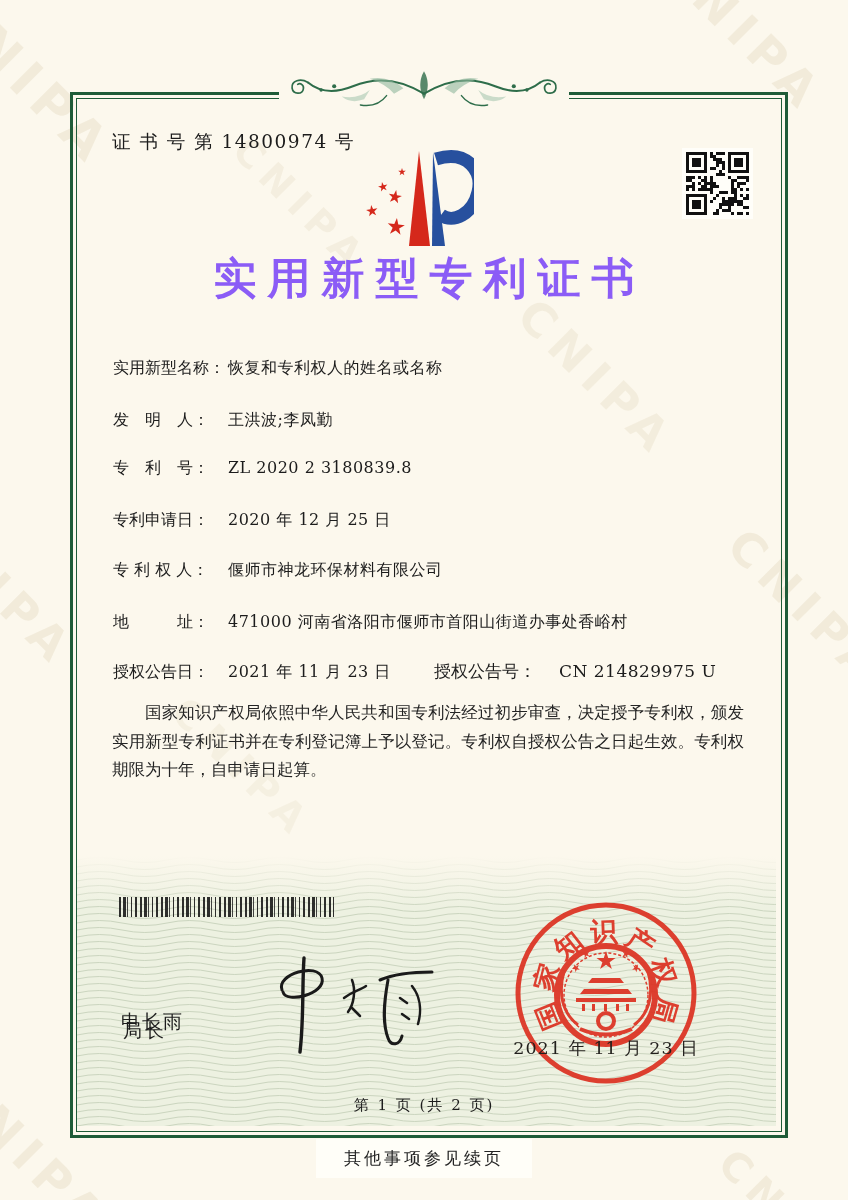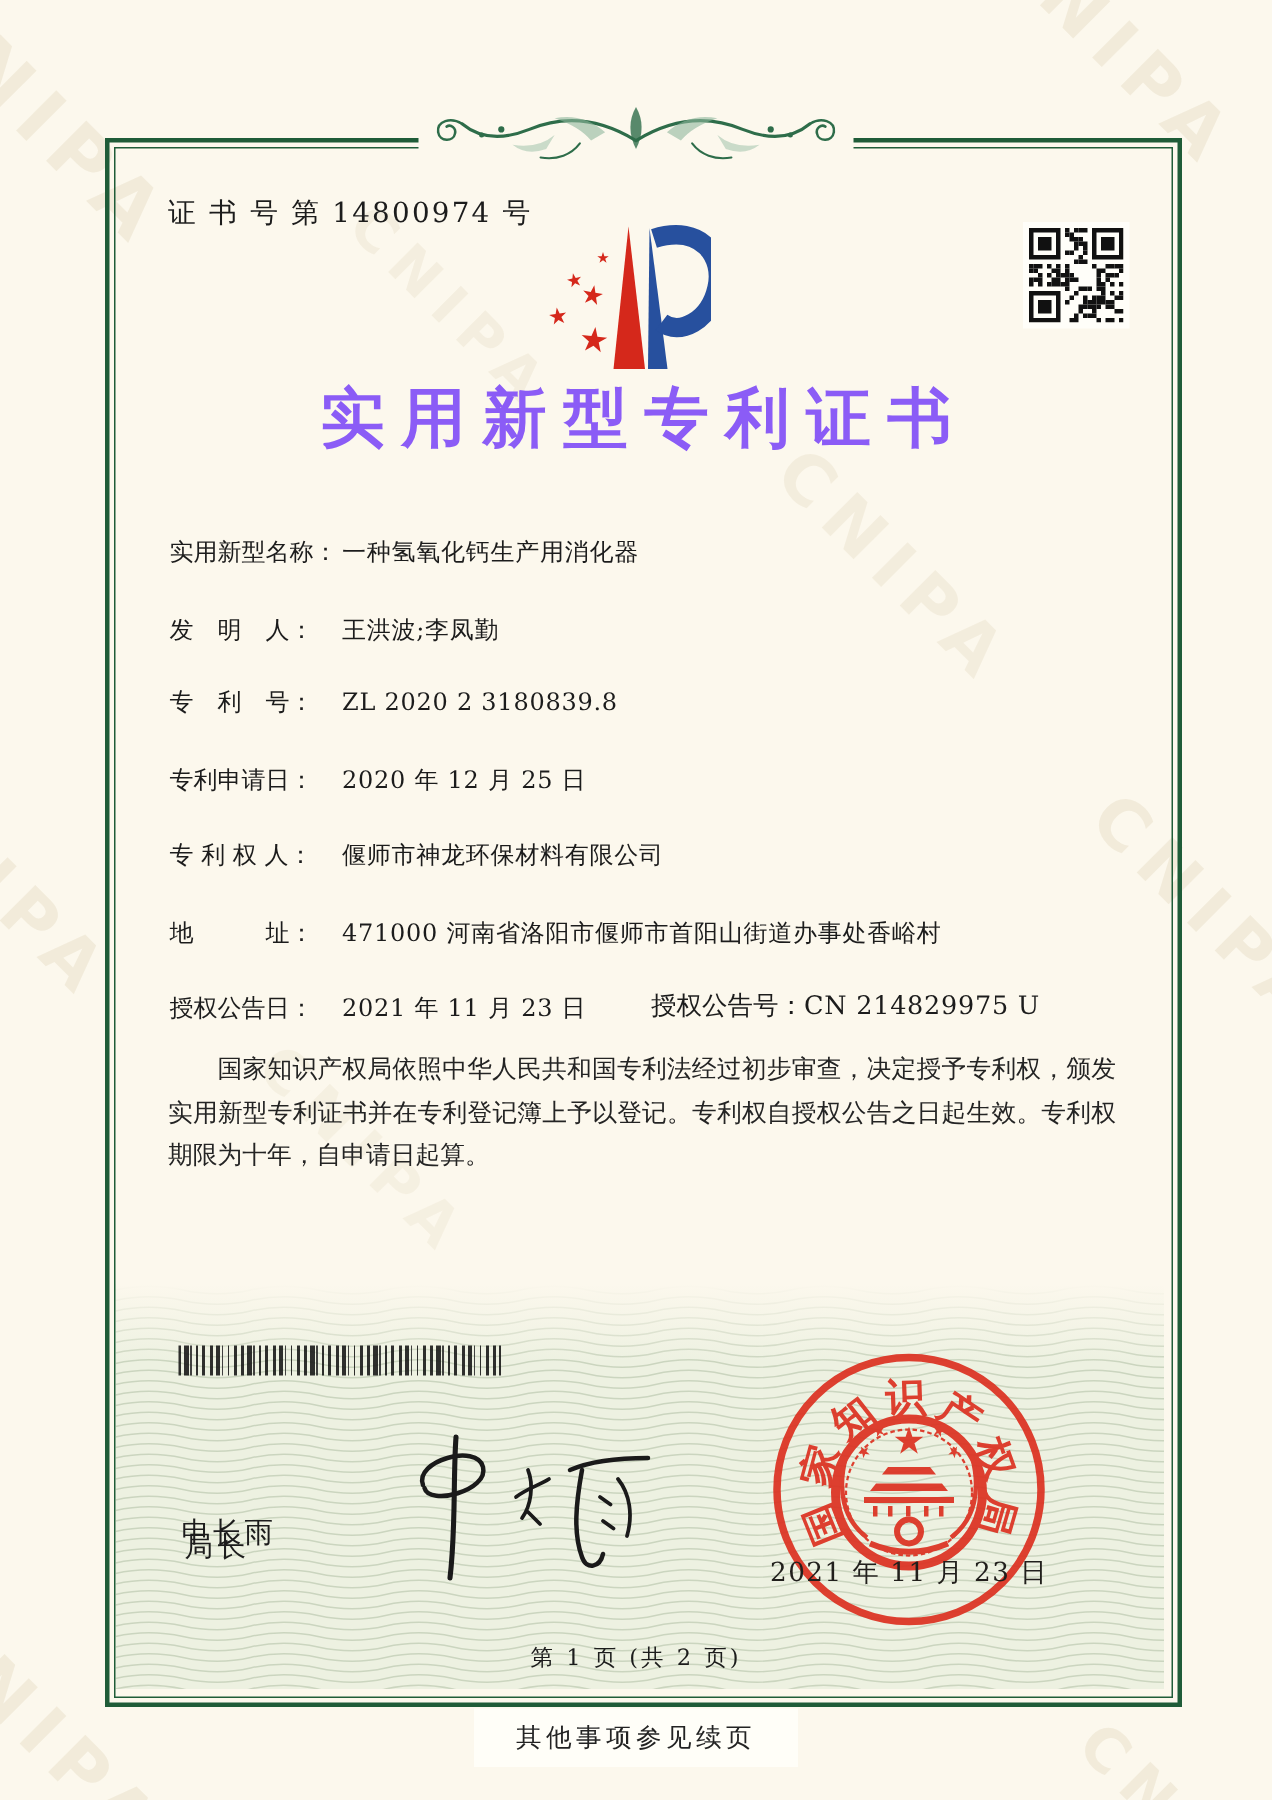--- a/index.html
+++ b/index.html
@@ -30,21 +30,21 @@
   .logo{position:absolute;left:350px;top:142px;width:124px;height:114px;z-index:4;}
   .qr{position:absolute;left:682px;top:148px;width:71px;height:71px;background:#fffef9;padding:4px;
       box-sizing:border-box;z-index:4;}
   .title{position:absolute;left:0;right:0;top:250px;text-align:center;font-size:43px;font-weight:700;
          letter-spacing:11px;text-indent:11px;color:#8b5cf6;z-index:4;}
 
   
   .frow{position:absolute;left:113px;font-size:16px;display:flex;line-height:23px;z-index:4;}
   .flabel{width:115px;flex-shrink:0;}
   .fvalue{letter-spacing:.5px;}
-  .grant2{position:absolute;left:434px;font-size:17px;display:flex;line-height:23px;z-index:4;}
+  .grant2{position:absolute;left:434px;font-size:17px;display:flex;line-height:23px;z-index:4;gap:23px;}
 
   
   .bodytext{position:absolute;left:112px;width:632px;top:699px;font-size:16.5px;line-height:1.73;
             color:#242424;text-align:justify;z-index:4;}
   .bodytext p{margin:0;text-indent:2em;}
 
   
   .barcode{position:absolute;left:119px;top:897px;width:215px;height:20px;z-index:4;opacity:.88;
     background-image:repeating-linear-gradient(90deg,
       #141414 0 2px,transparent 2px 4px,#141414 4px 7px,transparent 7px 8px,
@@ -297,21 +297,21 @@
         <rect x="0" y="42" width="21" height="21" fill="#111"></rect>
         <rect x="3" y="45" width="15" height="15" fill="#fffef9"></rect>
         <rect x="6" y="48" width="9" height="9" fill="#111"></rect>
       </svg>
   </div>
 
   <div class="title">实用新型专利证书</div>
 
   <div class="frow" style="top:356px;">
     <span class="flabel">实用新型名称：</span>
-    <span class="fvalue">一种氢氧化钙生产用消化器</span>
+    <span class="fvalue">恢复和专利权人的姓名或名称</span>
   </div>
   <div class="frow" style="top:408px;">
     <span class="flabel">发　明　人：</span>
     <span class="fvalue">王洪波;李凤勤</span>
   </div>
   <div class="frow" style="top:456px;">
     <span class="flabel">专　利　号：</span>
     <span class="fvalue">ZL 2020 2 3180839.8</span>
   </div>
   <div class="frow" style="top:508px;">

